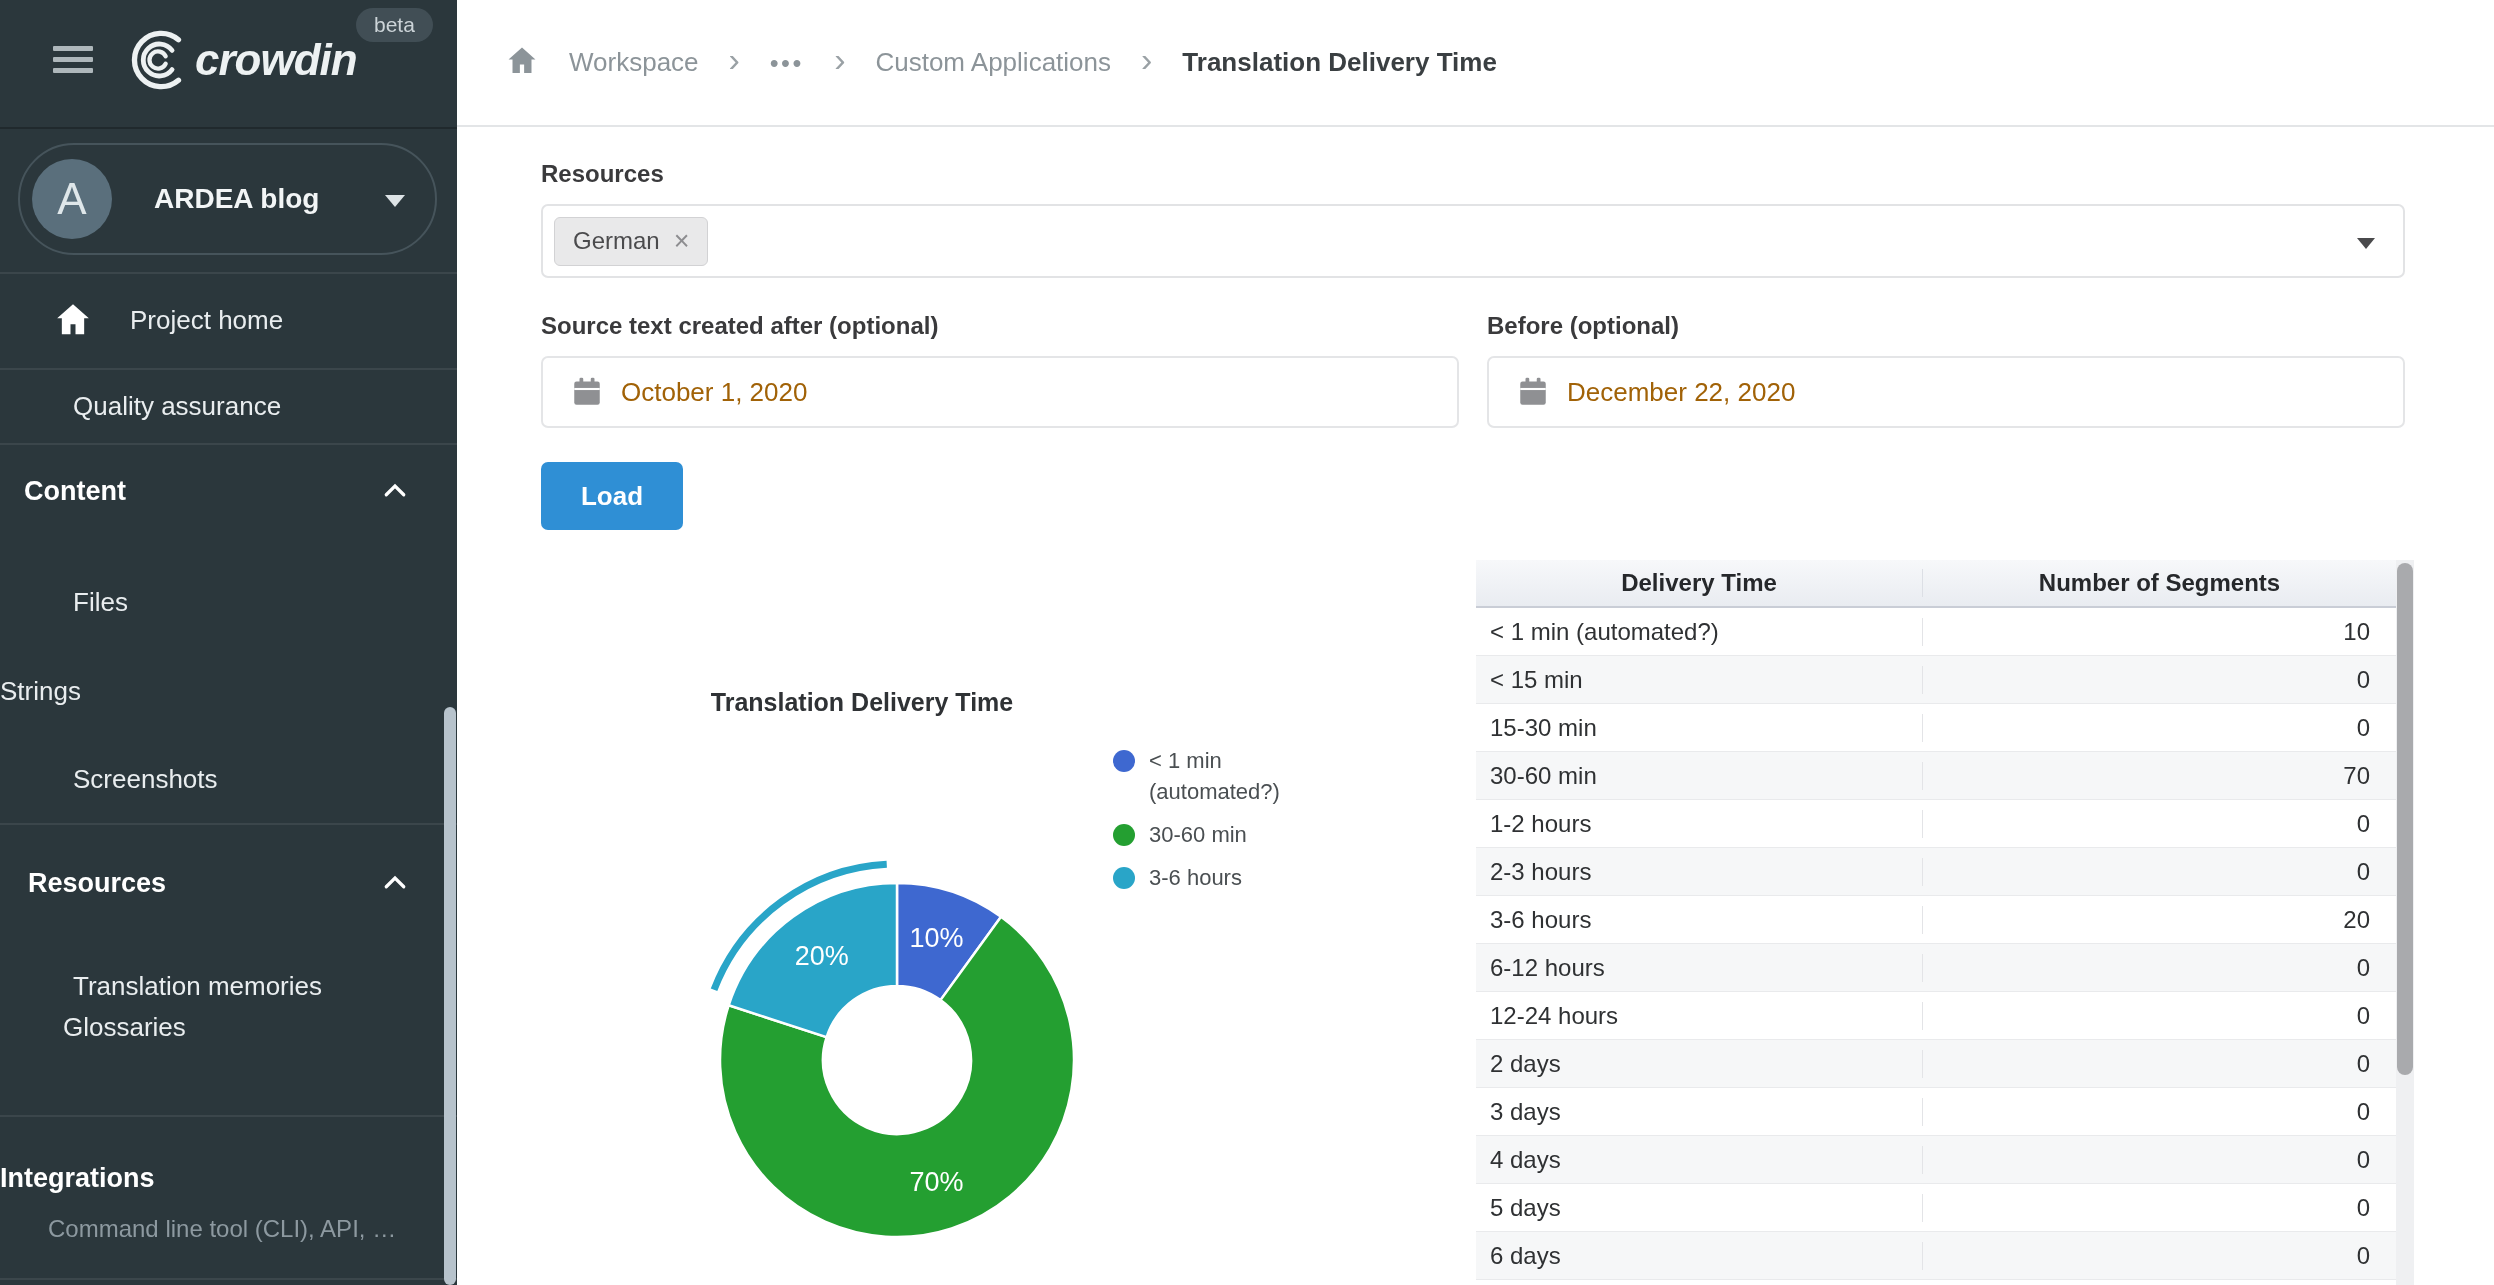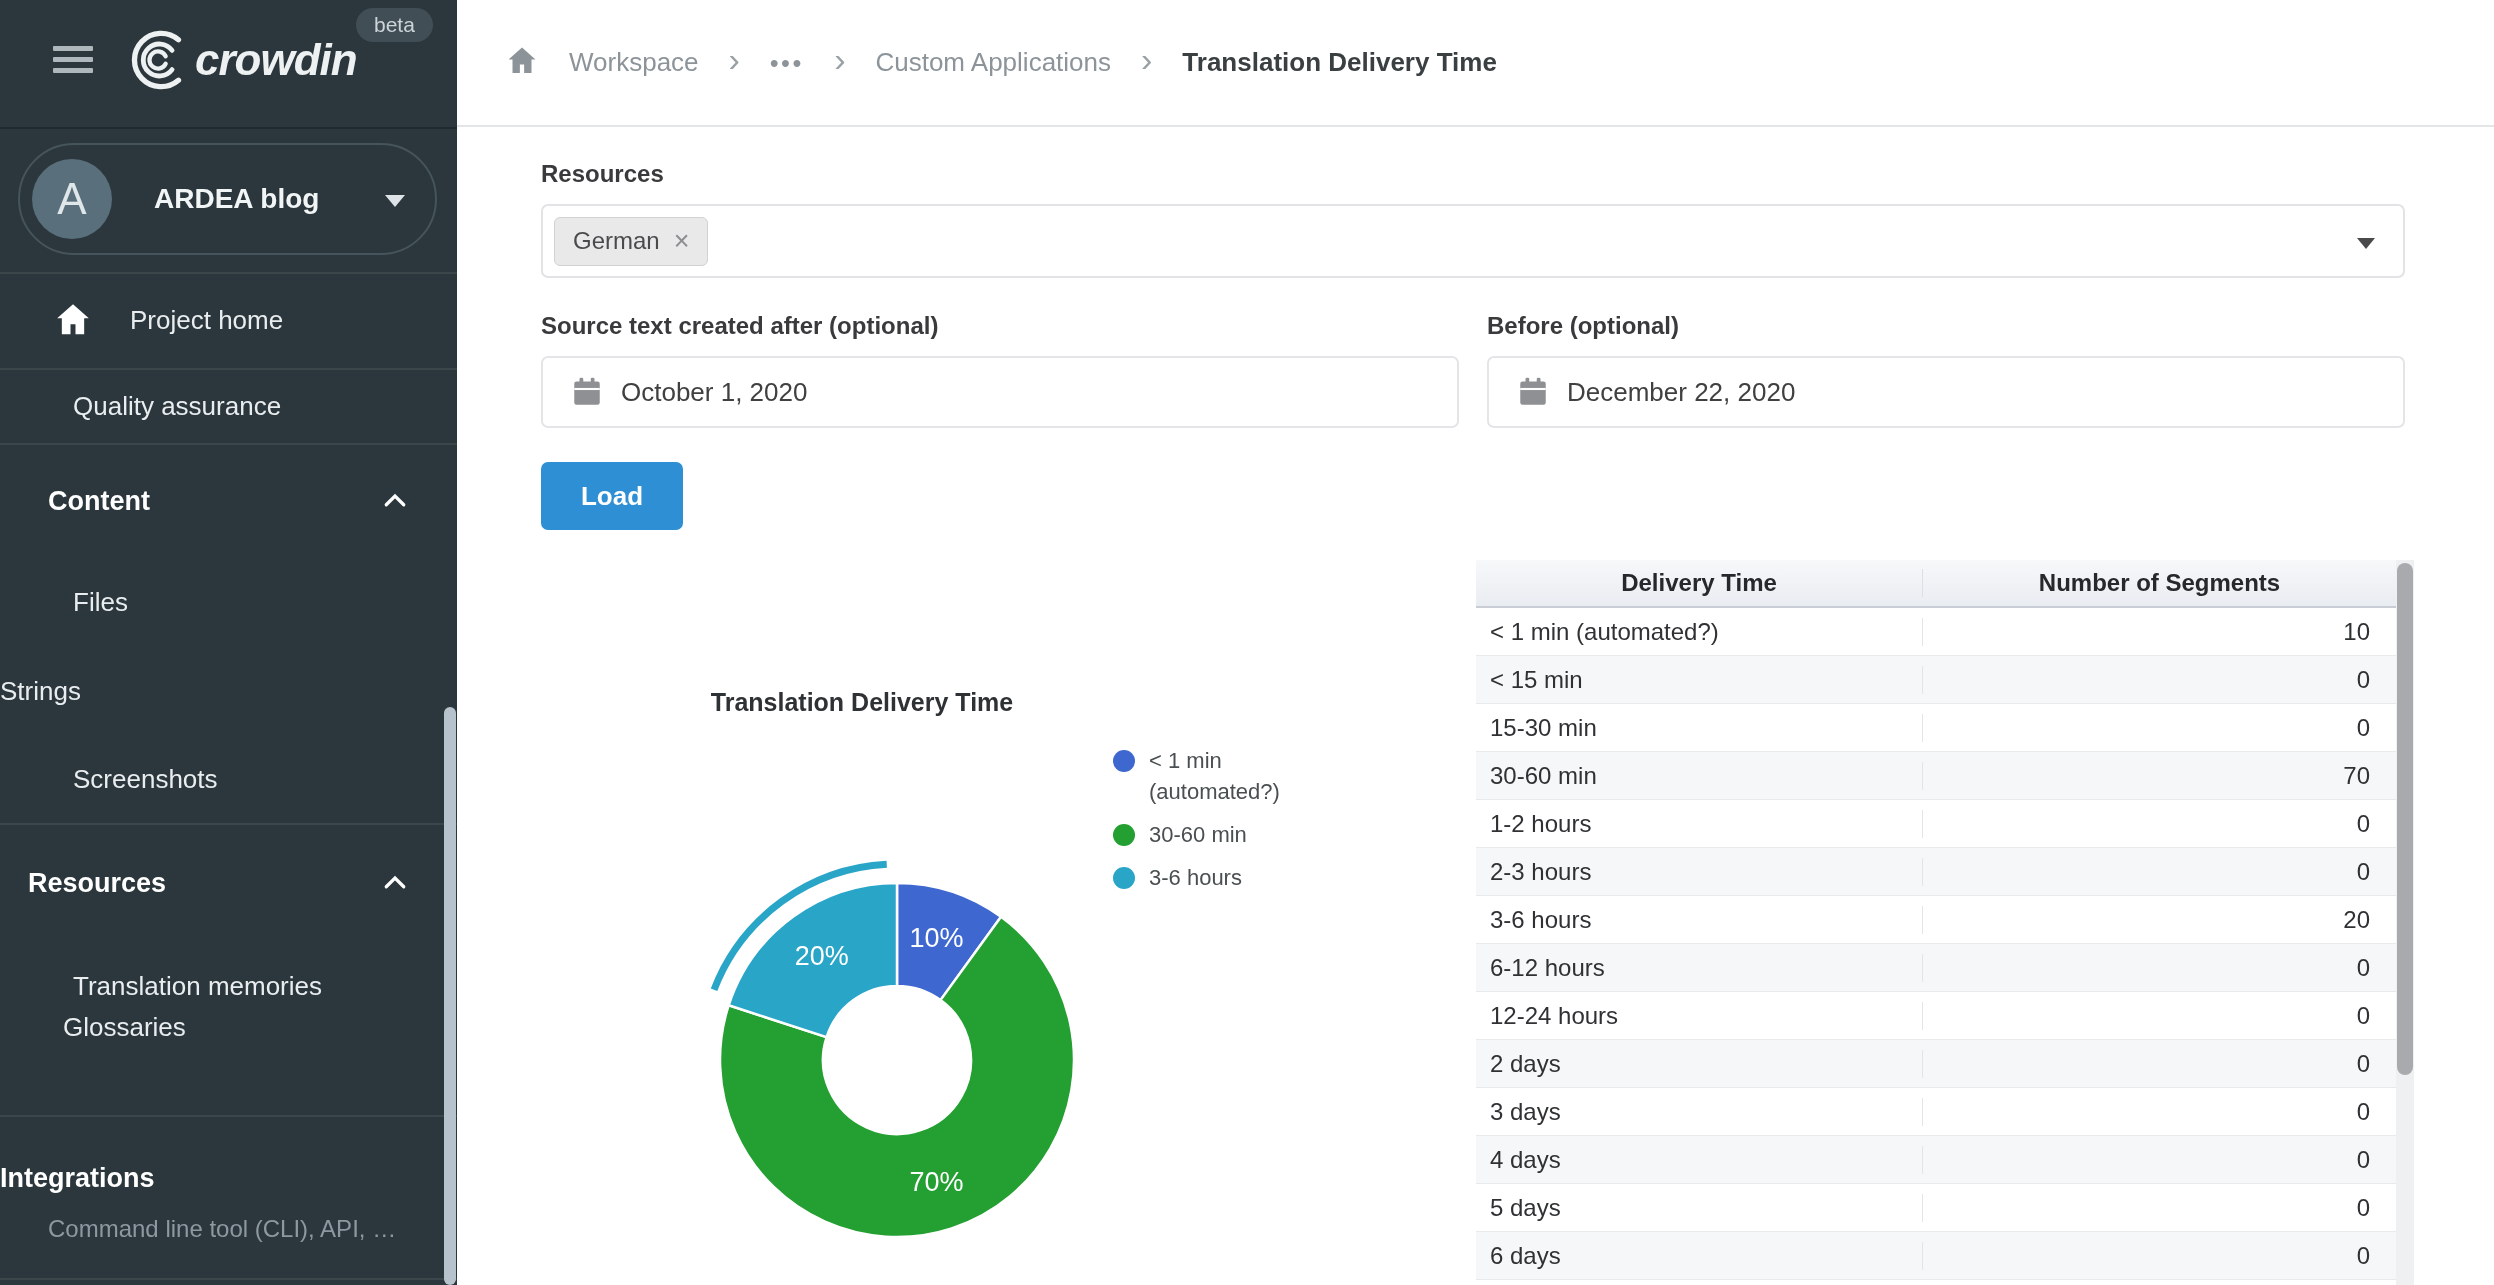--- a/index.html
+++ b/index.html
@@ -45,21 +45,21 @@
   #language-select{position:absolute;left:541px;top:204px;width:1864px;height:74px;background:#fff;
     border:2px solid #e2e3e5;border-radius:7px;box-sizing:border-box;display:flex;align-items:center;cursor:pointer;}
   #language-tag{display:inline-flex;align-items:center;margin-left:11px;padding:8px 18px;background:#e9e9ea;
     border:1px solid #d2d2d4;border-radius:6px;font-size:24px;color:#4b4b4d;cursor:pointer;}
   #language-tag .tag-x{margin-left:14px;color:#8d8d90;font-size:27px;cursor:pointer;}
   #select-caret{position:absolute;right:28px;top:32px;width:0;height:0;
     border-left:9px solid transparent;border-right:9px solid transparent;border-top:11px solid #4a4a4c;}
   .date-box{position:absolute;top:356px;width:918px;height:72px;background:#fff;border:2px solid #e4e5e7;
     border-radius:7px;box-sizing:border-box;display:flex;align-items:center;cursor:pointer;}
   .date-box svg{width:36px;height:36px;margin-left:26px;}
-  .date-value{font-size:26px;color:#404040;margin-left:16px;}
+  .date-value{font-size:26px;color:#a16207;margin-left:16px;}
   #load-btn{position:absolute;left:541px;top:462px;width:142px;height:68px;background:var(--accent,#2f8fd5);
     border:none;border-radius:7px;color:#fff;font-size:26px;font-weight:700;cursor:pointer;
     font-family:"Liberation Sans",sans-serif;}
 
   
   #chart-title{position:absolute;left:862px;top:688px;transform:translateX(-50%);
     font-size:25px;font-weight:700;color:#2f3235;white-space:nowrap;}
   #legend{position:absolute;left:1113px;top:745px;}
   .legend-item{display:flex;align-items:flex-start;margin-bottom:12px;cursor:pointer;}
   .legend-dot{width:22px;height:22px;border-radius:50%;margin-right:14px;margin-top:5px;flex:0 0 auto;}
@@ -115,21 +115,21 @@
         <path d="M12 2.5 2.5 11h2.8v9.5h5.2v-6h3v6h5.2V11h2.8z"></path>
       </svg>
       <span style="margin-left:37px;">Project home</span>
     </div>
     <div class="sb-div" style="top:368px;"></div>
     <div class="sb-row" style="top:369px;height:74px;padding-left:73px;box-sizing:border-box;">
       <span>Quality assurance</span>
     </div>
     <div class="sb-div" style="top:443px;"></div>
 
-    <div class="sb-row sb-header" style="top:444px;height:114px;padding-left:48px;box-sizing:border-box;">
+    <div class="sb-row sb-header" style="top:434px;height:114px;padding-left:24px;box-sizing:border-box;">
       <span>Content</span>
       <svg class="sb-chevron" viewBox="0 0 24 24">
         <polyline points="5,15 12,8 19,15" fill="none" stroke="#fff" stroke-width="2.6" stroke-linecap="round"></polyline>
       </svg>
     </div>
     <div class="sb-row" style="top:557px;height:90px;padding-left:73px;box-sizing:border-box;">
       <span>Files</span>
     </div>
     <div class="sb-row" style="top:647px;height:88px;box-sizing:border-box;">
       <span>Strings</span>

